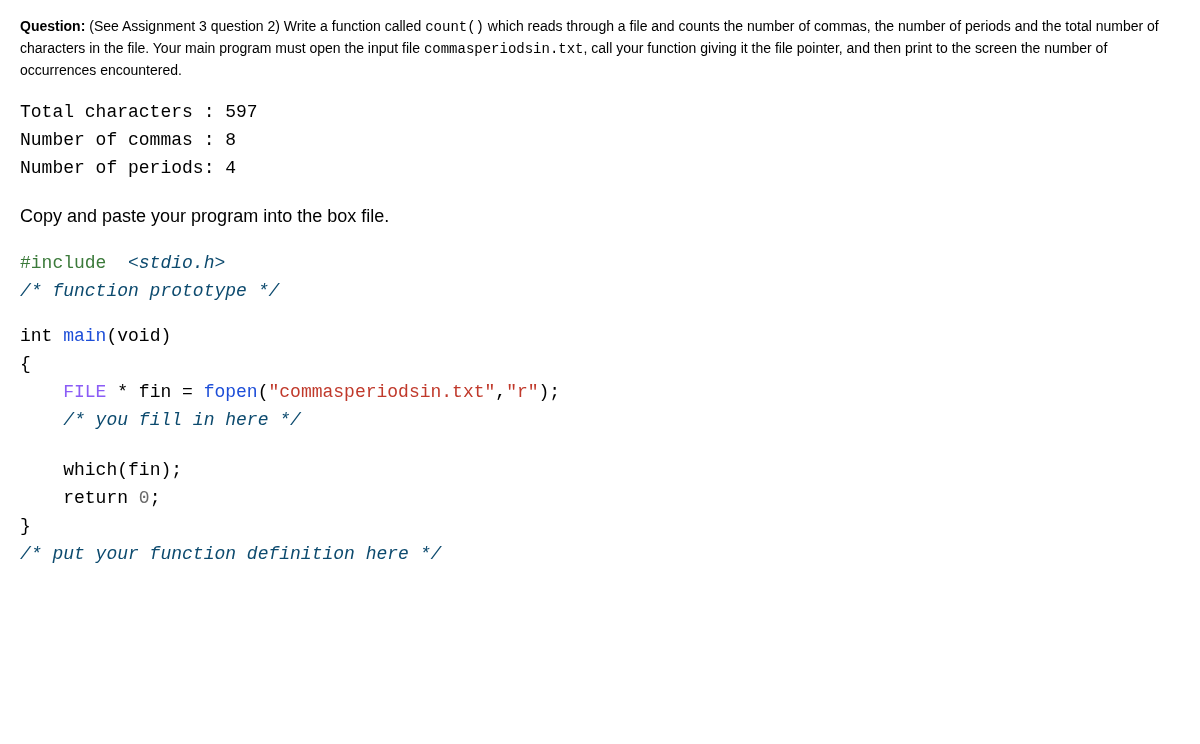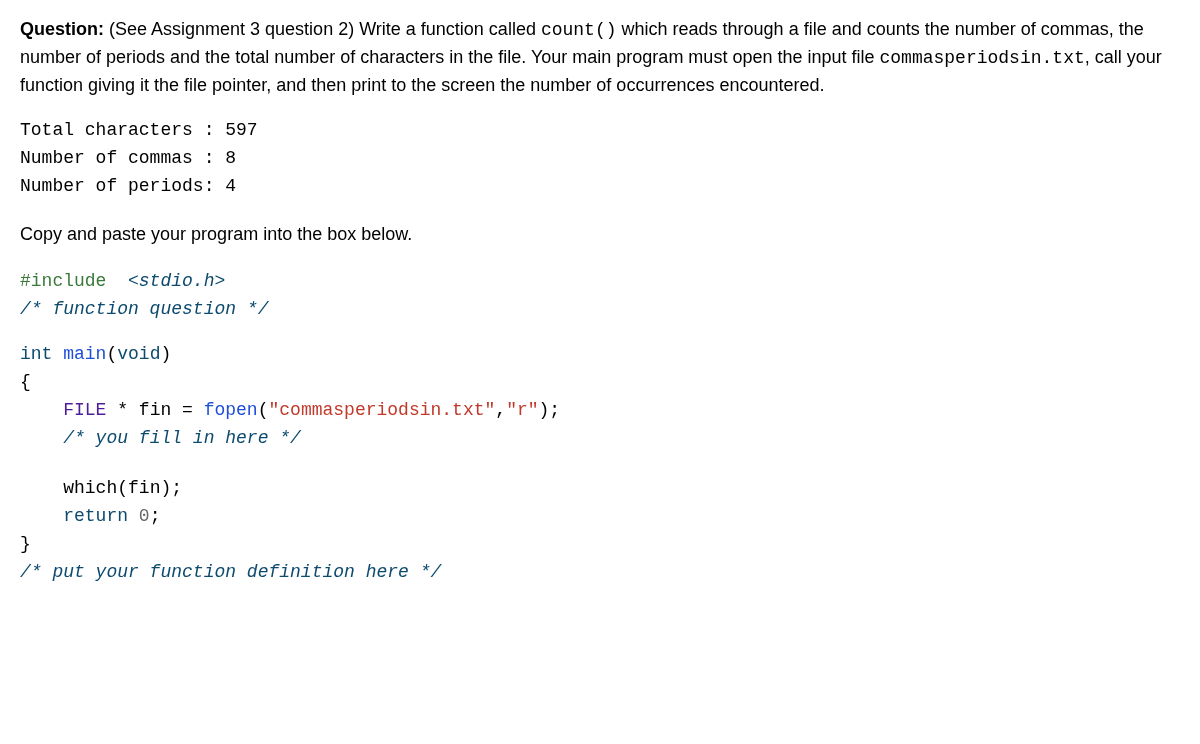--- a/index.html
+++ b/index.html
@@ -10,21 +10,21 @@
     body {
       font-family: Arial, Helvetica, sans-serif;
       font-size: 18px;
       color: #000;
       background: #fff;
       padding: 16px 20px;
       width: 1200px;
       line-height: 1.5;
     }
     .question-text {
-      font-size: 18px;
+      font-size: 14px;
     }
     .question-text .bold {
       font-weight: bold;
     }
     .mono {
       font-family: 'Courier New', Courier, monospace;
     }
     .output-block {
       font-family: 'Courier New', Courier, monospace;
       white-space: pre;
@@ -38,44 +38,44 @@
       margin-bottom: 20px;
     }
     .code-block {
       font-family: 'Courier New', Courier, monospace;
       white-space: pre;
       font-size: 18px;
       line-height: 1.55;
     }
     .pp-green { color: #3b7a3a; text-align: center; }
     .pp-green-it { color: #0c4a6e; font-style: italic; }
-    .kw-brown { color: #0c4a6e; }
-    .type-purple { color: #4c1d95; }
+    .kw-brown { color: #000000; }
+    .type-purple { color: #8b5cf6; }
     .fn-blue { color: #1d4ed8; }
     .str-red { color: #c0392b; }
     .num-gray { color: #6b6b6b; }
     .spacer { height: 18px; }
     .spacer-lg { height: 22px; }
   </style>
 </head>
 <body>
 
 <div class="question-text">
   <span class="bold">Question:</span><span> (See Assignment 3 question 2) Write a function called </span><span class="mono">count()</span><span> which reads through a file and counts the number of commas, the number of periods and the total number of characters in the file. Your main program must open the input file </span><span class="mono">commasperiodsin.txt</span><span>, call your function giving it the file pointer, and then print to the screen the number of occurrences encountered.</span>
   <br>
 </div>
 
 <div class="output-block"><span>Total characters : 597</span>
 <span>Number of commas : 8</span>
 <span>Number of periods: 4</span></div>
 
-<div class="instruction">Copy and paste your program into the box below.</div>
+<div class="instruction">Copy and paste your program into the box file.</div>
 
 <div class="code-block"><span class="pp-green">#include </span><span class="pp-green-it"> &lt;stdio.h&gt;</span>
-<span class="pp-green-it">/* function question */</span>
+<span class="pp-green-it">/* function prototype */</span>
 <div class="spacer"></div><span class="kw-brown">int</span><span class="fn-blue"> main</span><span>(</span><span class="kw-brown">void</span><span>)</span>
 <span>{</span>
 <span>    </span><span class="type-purple">FILE</span><span> * fin = </span><span class="fn-blue">fopen</span><span>(</span><span class="str-red">"commasperiodsin.txt"</span><span>,</span><span class="str-red">"r"</span><span>);</span>
 <span>    </span><span class="pp-green-it">/* you fill in here */</span>
 <div class="spacer-lg"></div><span>    </span><span>which(fin);</span>
 <span>    </span><span class="kw-brown">return</span><span> </span><span class="num-gray">0</span><span>;</span>
 <span>}</span>
 <span class="pp-green-it">/* put your function definition here */</span></div>
 
 </body></html>

